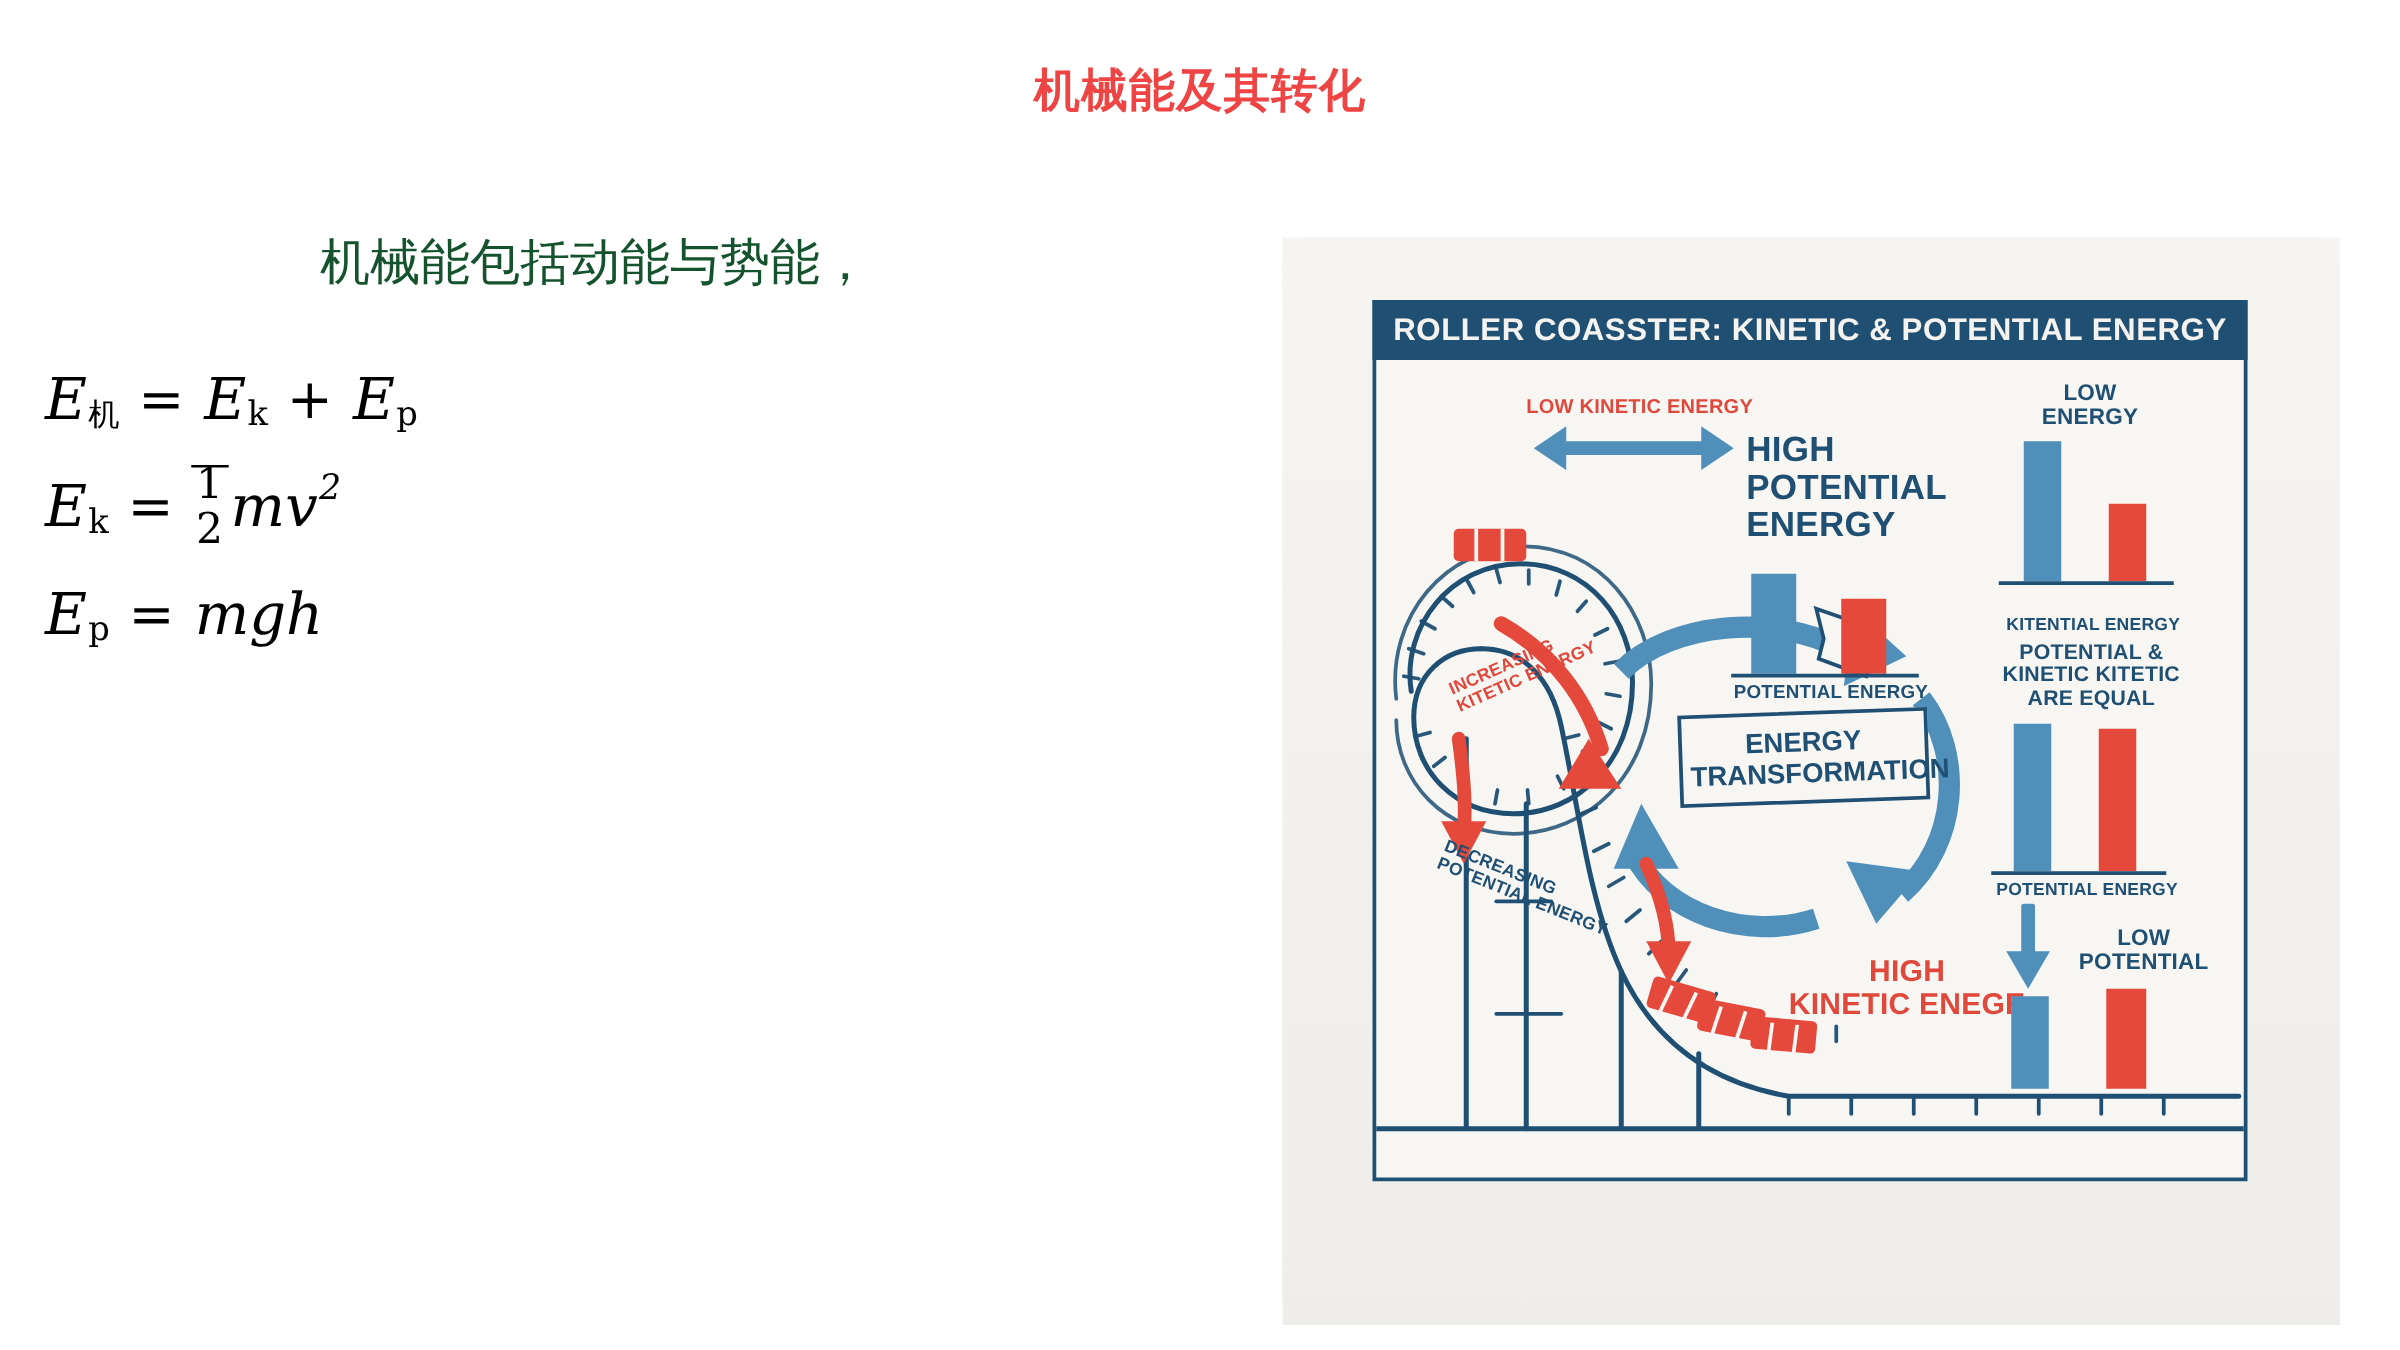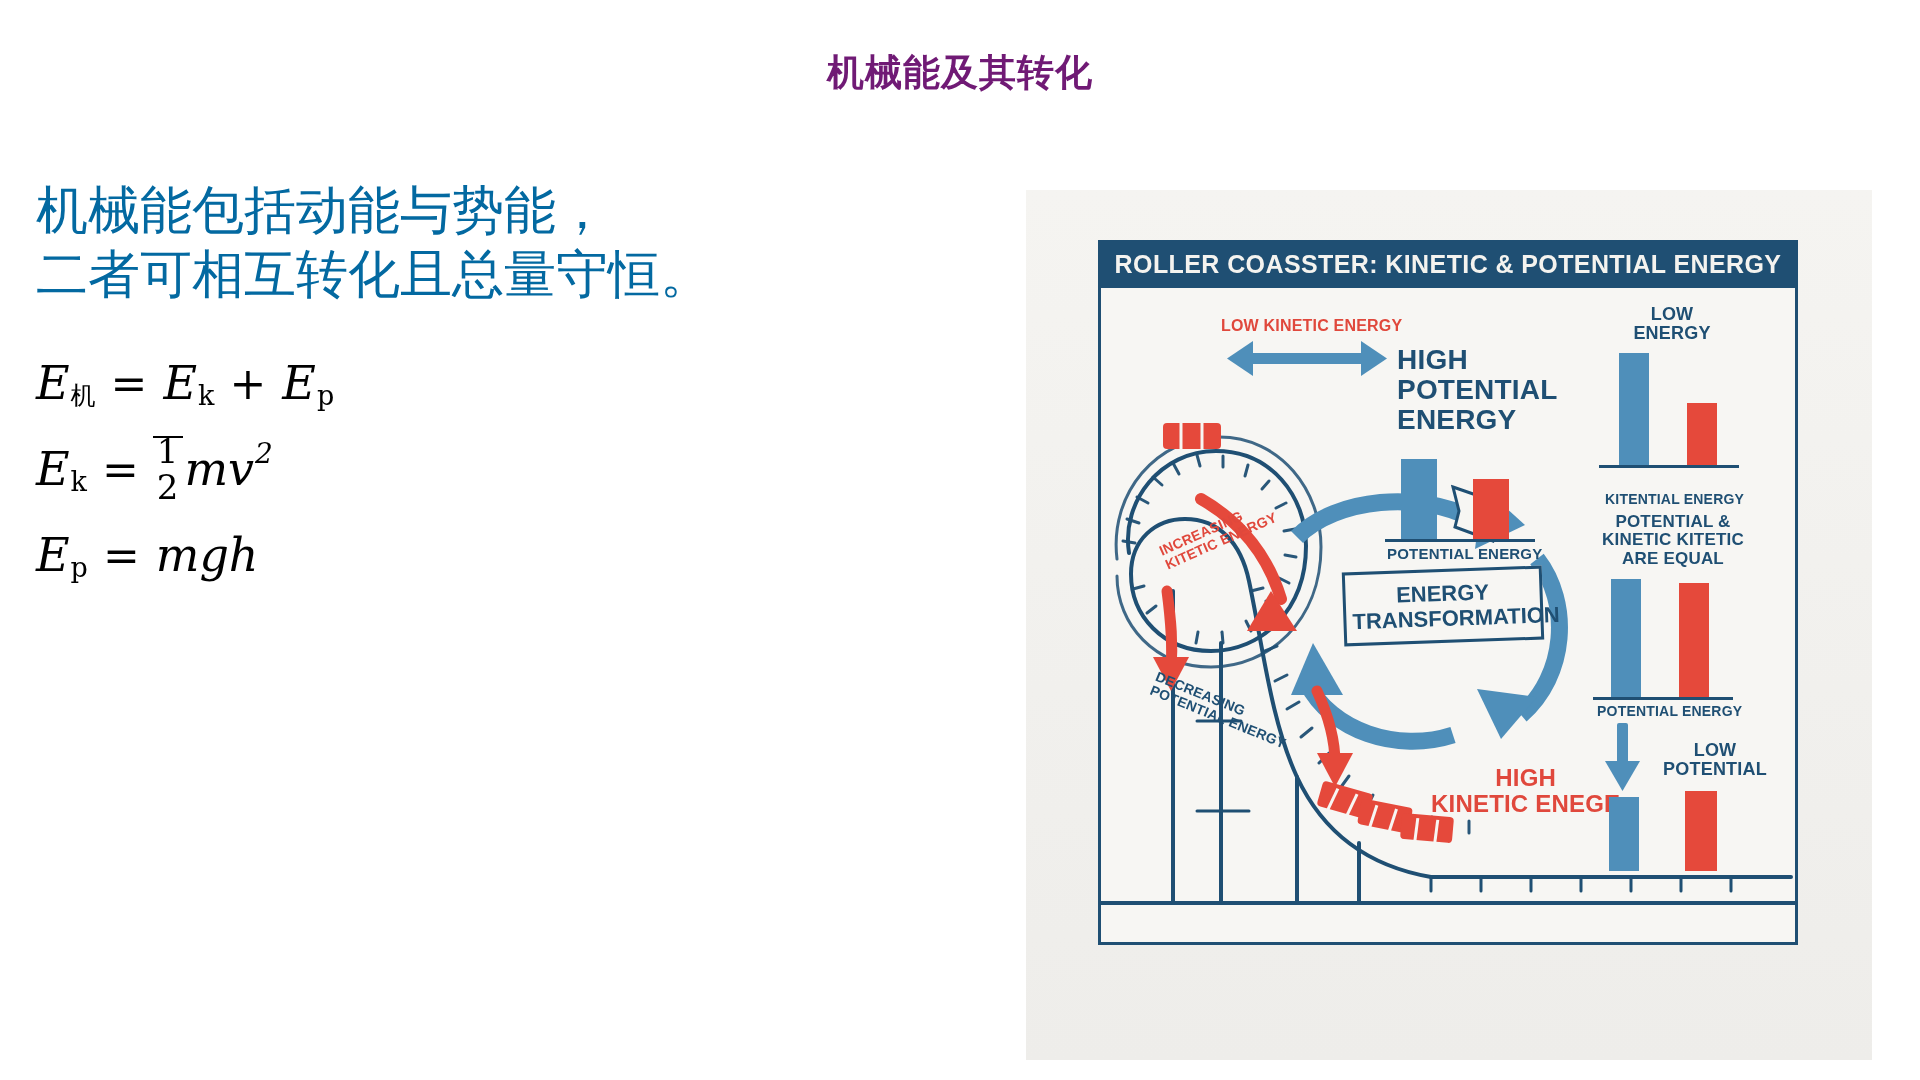--- a/index.html
+++ b/index.html
@@ -16,34 +16,35 @@
   }
 
   
   .slide-title {
     position: absolute;
     top: 48px; left: 0; width: 1920px;
     text-align: center;
     font-size: 37px;
     font-weight: bold;
     letter-spacing: 1px;
-    color: #701a75;
+    color: #ef4444;
   }
 
   
   .left-col {
     position: absolute;
     top: 178px; left: 36px;
     width: 660px;
   }
   .body-line {
-    font-size: 52px;
+    font-size: 40px;
     line-height: 64px;
-    color: #0369a1;
+    color: #14532d;
     white-space: nowrap;
+    text-align: right;
   }
 
   .formula-block { margin-top: 34px; }
   .formula {
     font-family: "DejaVu Serif", "Liberation Serif", serif;
     font-style: italic;
     color: #000;
     display: flex;
     align-items: center;
     height: 86px;
@@ -169,21 +170,20 @@
   }
 </style>
 </head>
 <body>
 
 <div class="slide-title">机械能及其转化</div>
 
 <div class="left-col">
 
   <div class="body-line">机械能包括动能与势能，</div>
-  <div class="body-line">二者可相互转化且总量守恒。</div>
 
   <div class="formula-block">
 
     <div class="formula">
       <span class="var">E</span>
         <span class="sub-cn">机</span>
       <span class="op">=</span>
       <span class="var">E</span>
         <span class="sub">k</span>
       <span class="op">+</span>

